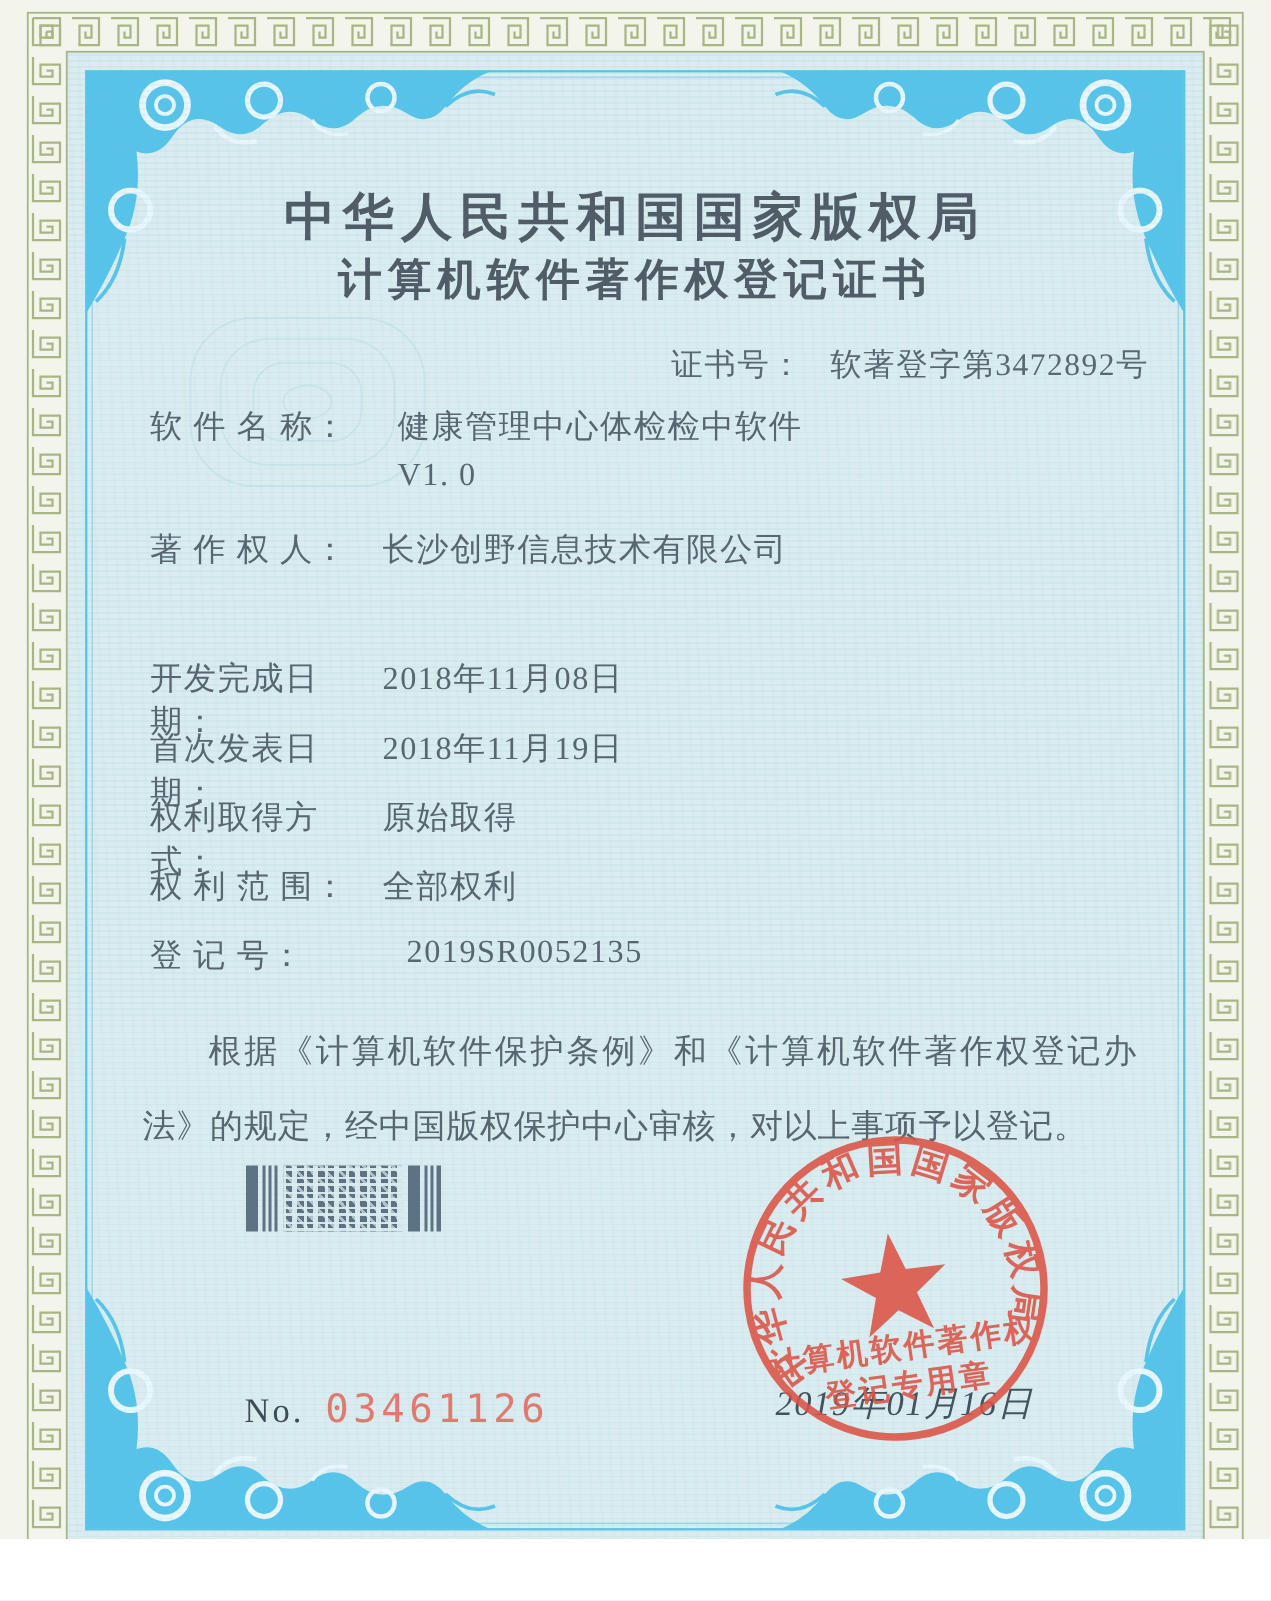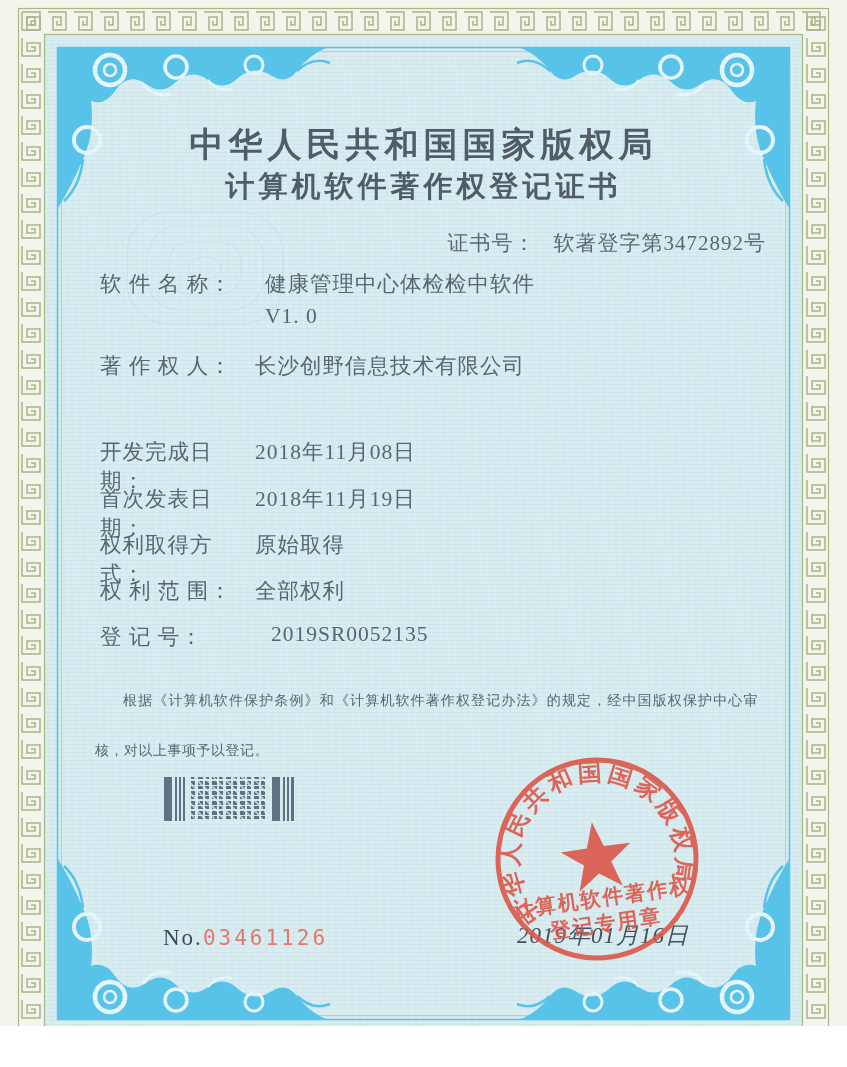--- a/index.html
+++ b/index.html
@@ -52,21 +52,21 @@
   .r0 { top:269px;gap:10px; } .r0b { margin-top:6px; }
   .r1 { top:351px; }
   .r2 { top:437px; }
   .r3 { top:484px; }
   .r4 { top:530px; }
   .r5 { top:576px; }
   .r6 { top:622px;gap:16px; }
 
   .statement {
     position:absolute; left:95px; top:676px; width:663px;
-    font-size:14px; line-height:50px; color:#57666f;
+    font-size:22px; line-height:50px; color:#57666f;
     text-indent:2em; text-align:justify; letter-spacing:0.5px;
   }
 
   
   .barcode {
     position:absolute; left:164px; top:777px; width:130px; height:44px;
     display:flex; align-items:stretch;
   }
   .bb { background:#5d7282; flex:none; }
   .sp { background:transparent; flex:none; }
@@ -80,21 +80,21 @@
       repeating-linear-gradient(47deg, transparent 0 5px, rgba(218,236,239,0.65) 5px 7px);
     margin:0 4px;
   }
 
   .serial {
     position:absolute; left:163px; top:925px;
     font-size:23px; color:#3f4c57; letter-spacing:2px;
   }
   .serial .num {
     font-family:"DejaVu Sans Mono","Liberation Mono",monospace;
-    font-size:21px; color:#e2796f; letter-spacing:3px; 
+    font-size:26px; color:#e2796f; letter-spacing:3px; margin-left:14px;
   }
 
   .issue-date {
     position:absolute; left:517px; top:920px;
     font-size:23px; color:#42525e; letter-spacing:1px;font-style:italic;
   }
 
   .seal-svg {
     position:absolute; left:486px; top:748px; width:222px; height:222px;
     pointer-events:none; opacity:0.88;

